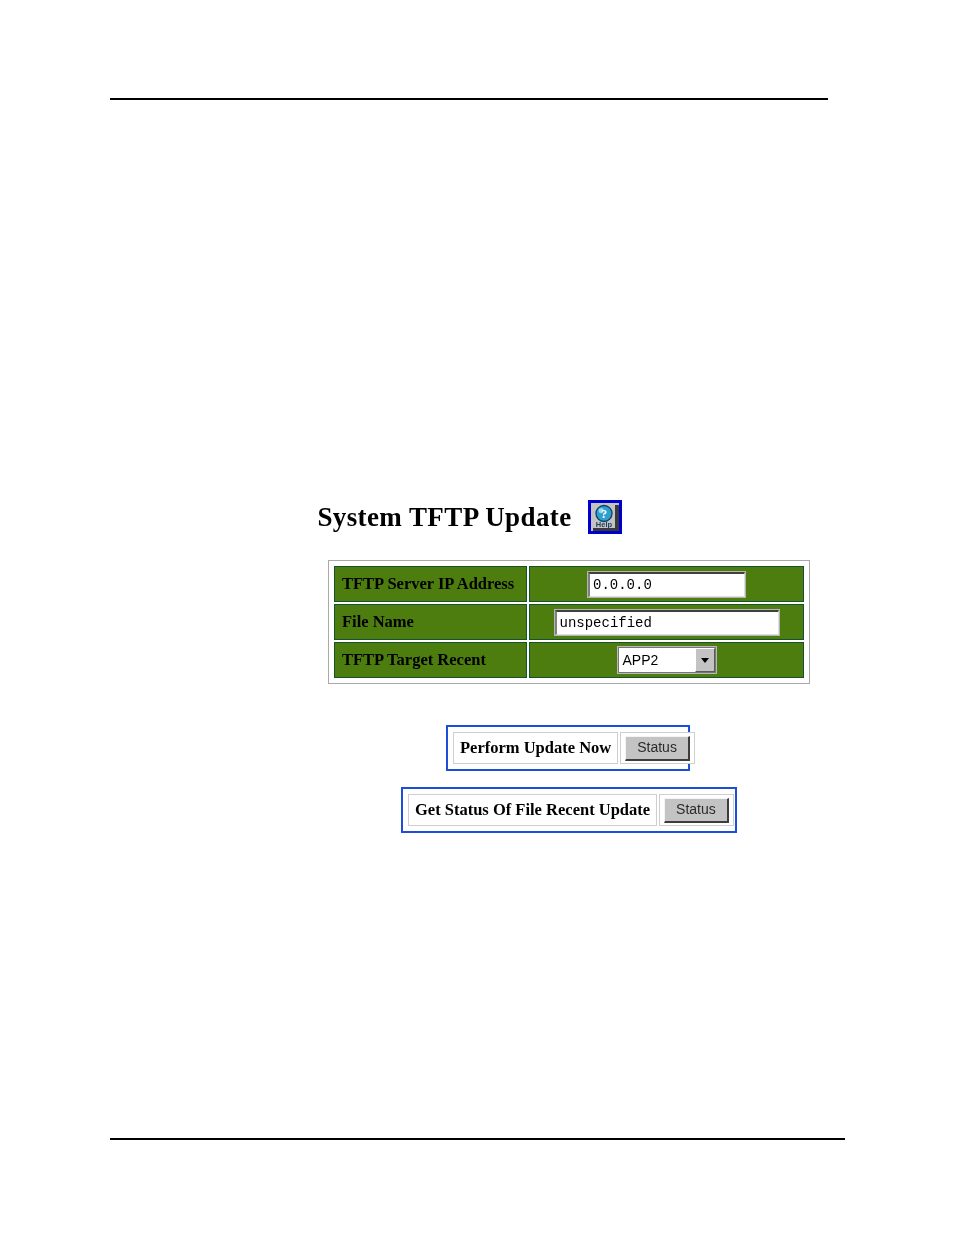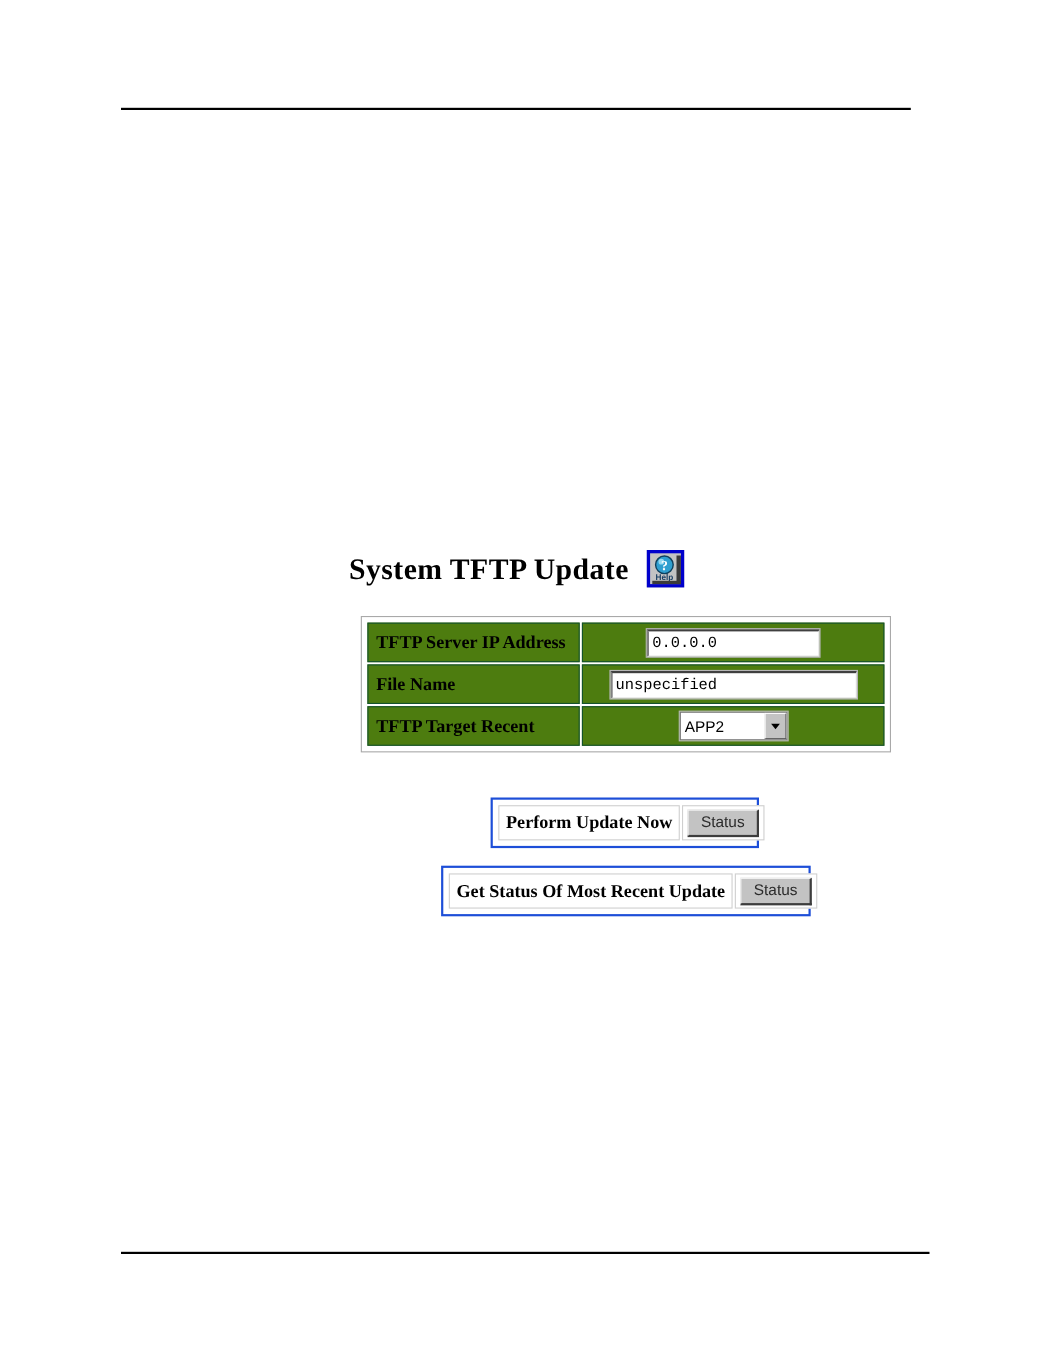--- a/index.html
+++ b/index.html
@@ -294,21 +294,21 @@
         </td>
       </tr>
     </tbody>
   </table>
 </div>
 
 <div id="table-status" class="action-table">
   <table>
     <tbody>
       <tr>
-        <td class="action-label">Get Status Of Most Recent Update</td>
+        <td class="action-label">Get Status Of File Recent Update</td>
         <td class="action-btn-cell">
           <span class="win-button">Status</span>
         </td>
       </tr>
     </tbody>
   </table>
 </div>
 
 <div id="rule-bottom" class="page-rule"></div>
 

